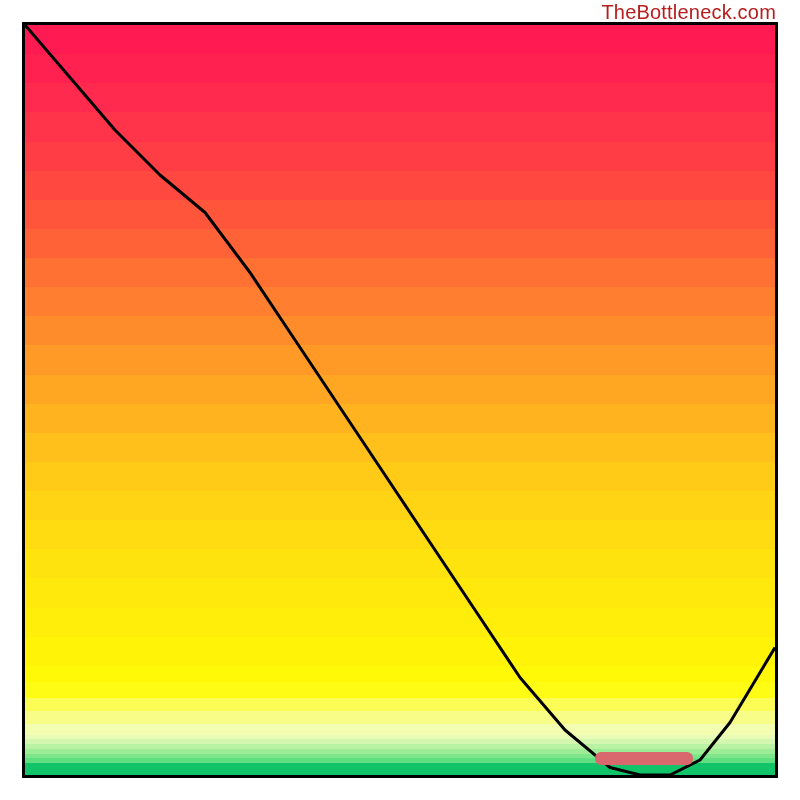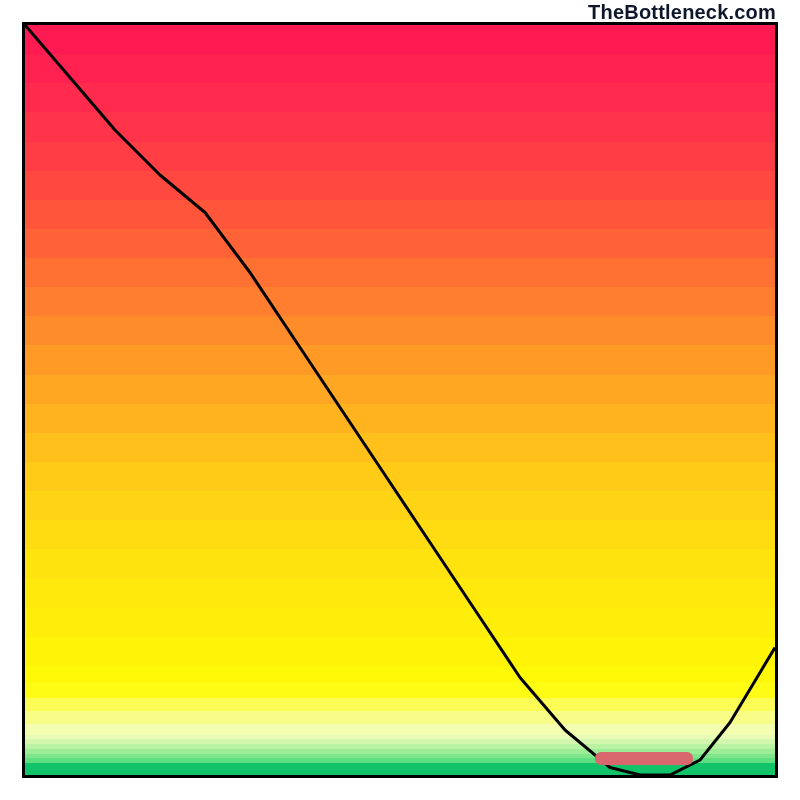--- a/index.html
+++ b/index.html
@@ -18,22 +18,22 @@
     width: 756px;
     height: 756px;
     box-sizing: border-box;
     border: 3px solid #000;
   }
   .watermark {
     position: absolute;
     top: 1px;
     right: 24px;
     font-size: 20px;
-    font-weight: 700;
-    color: #0f172a;
+    font-weight: 400;
+    color: #b91c1c;
     letter-spacing: 0.2px;
   }
 
   
   .bg {
     position: absolute;
     inset: 0;
     display: flex;
     flex-direction: column;
   }

